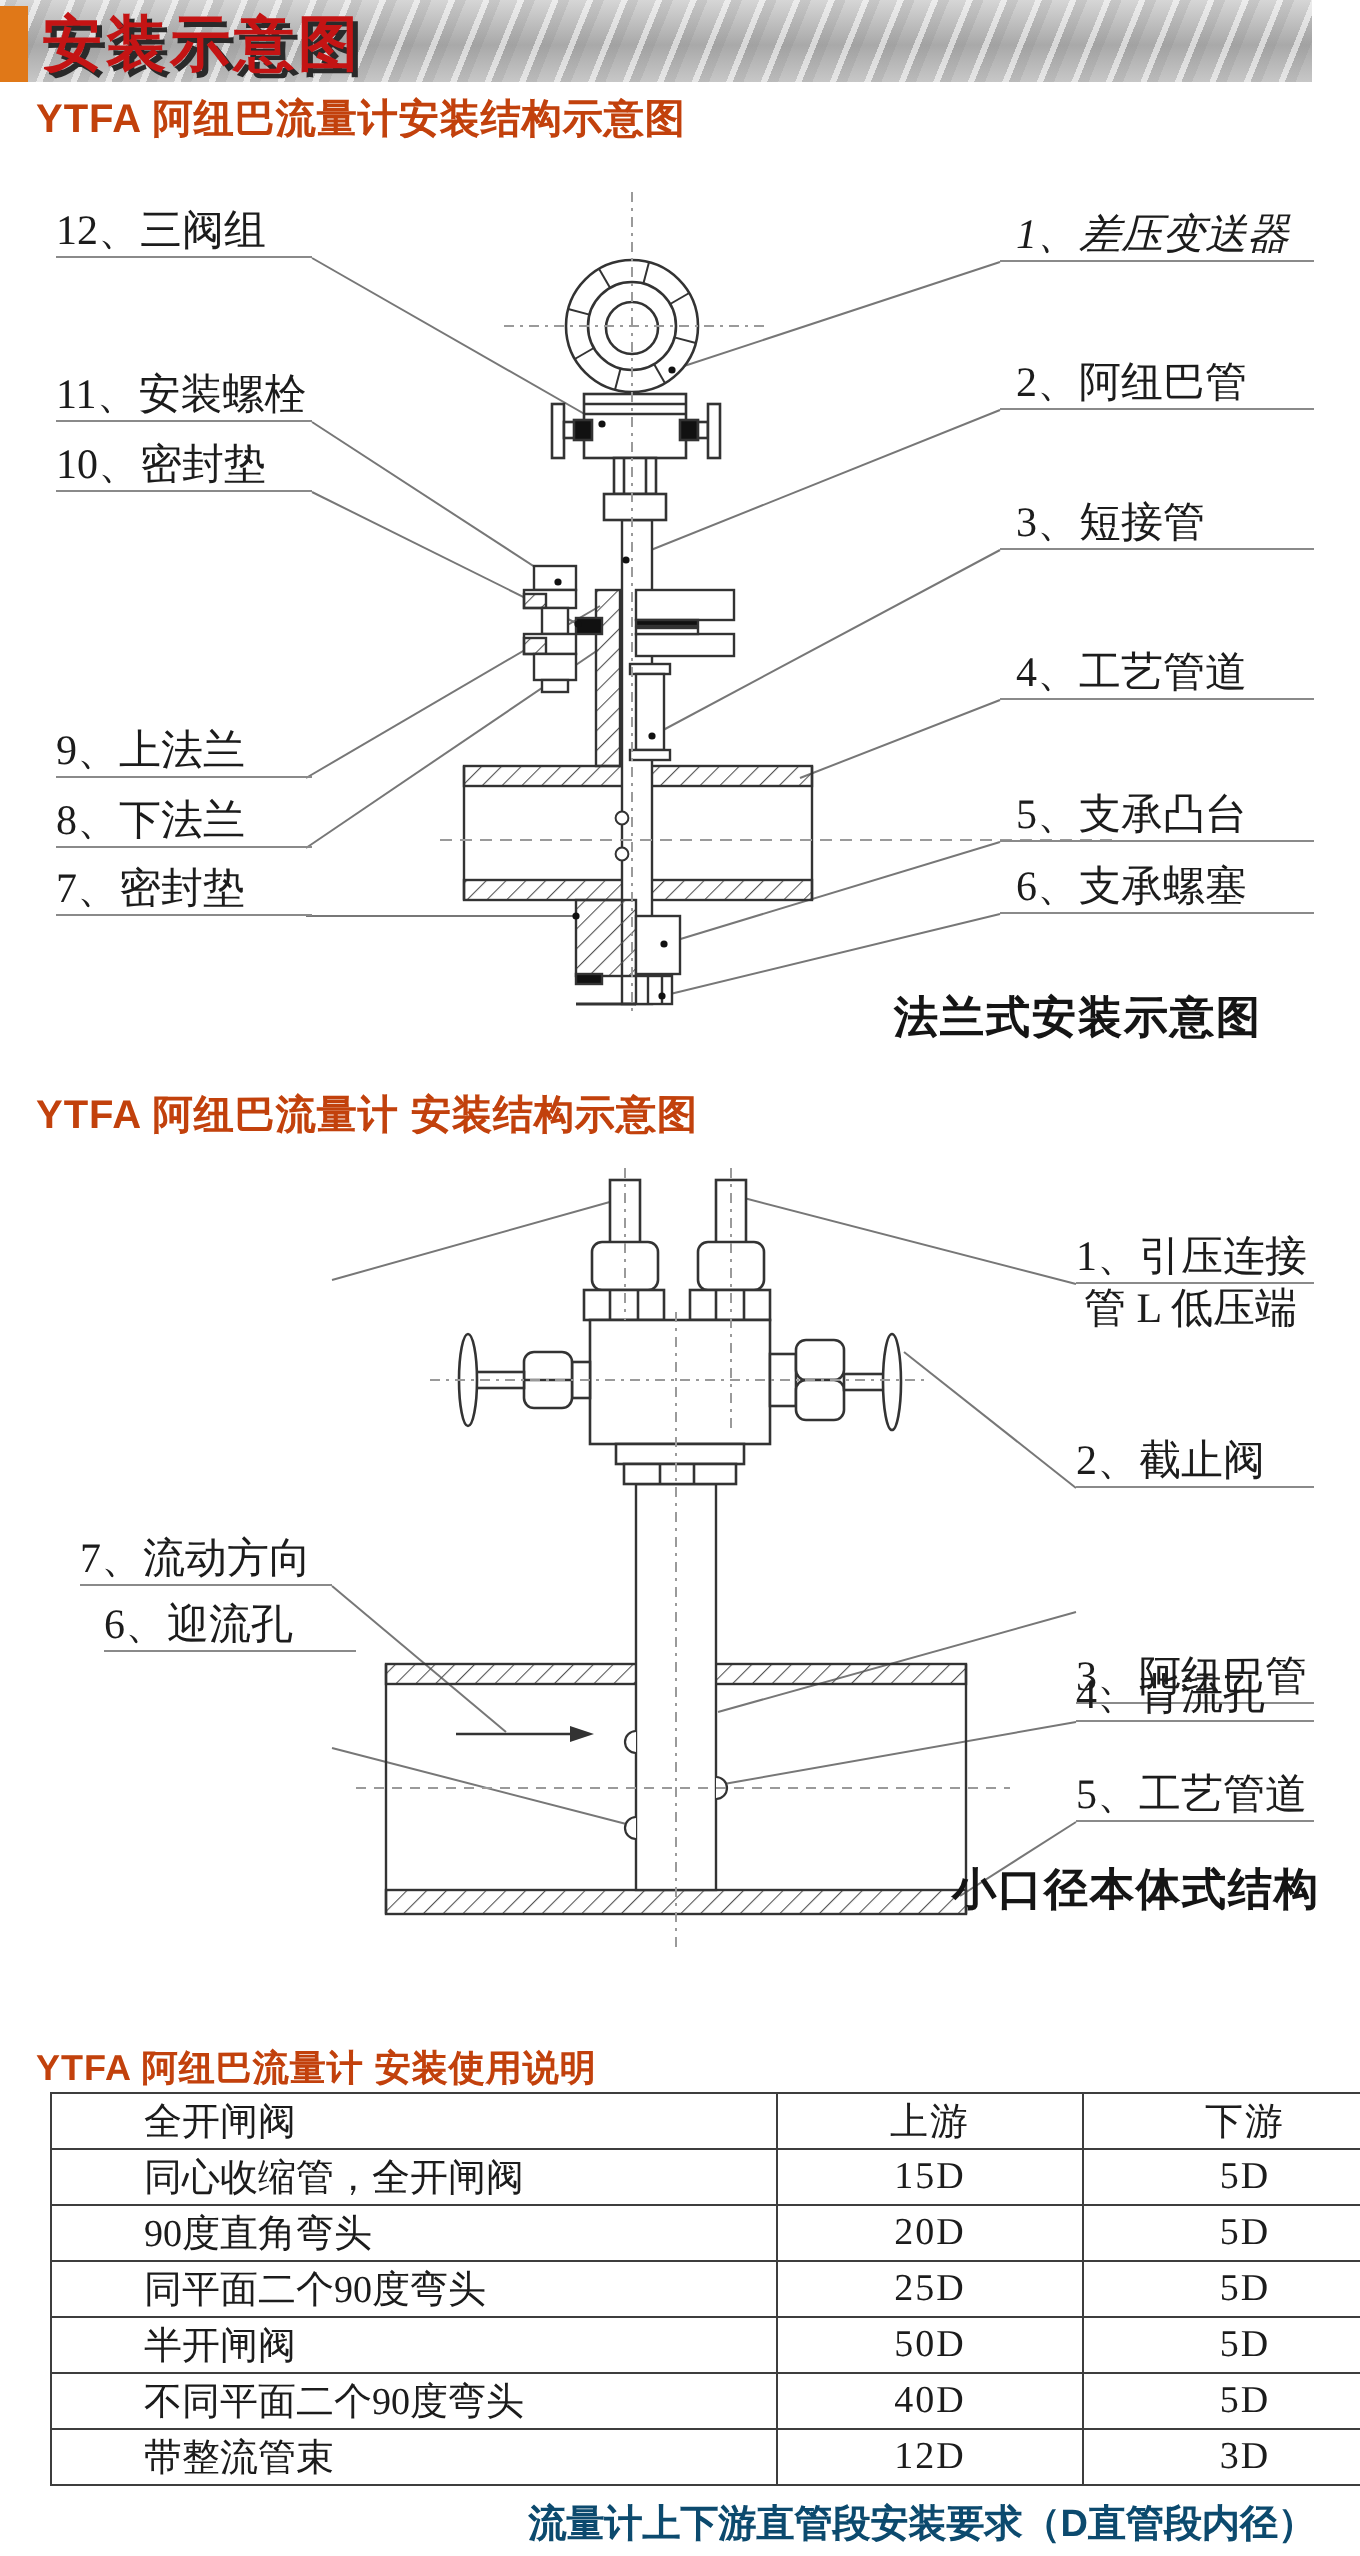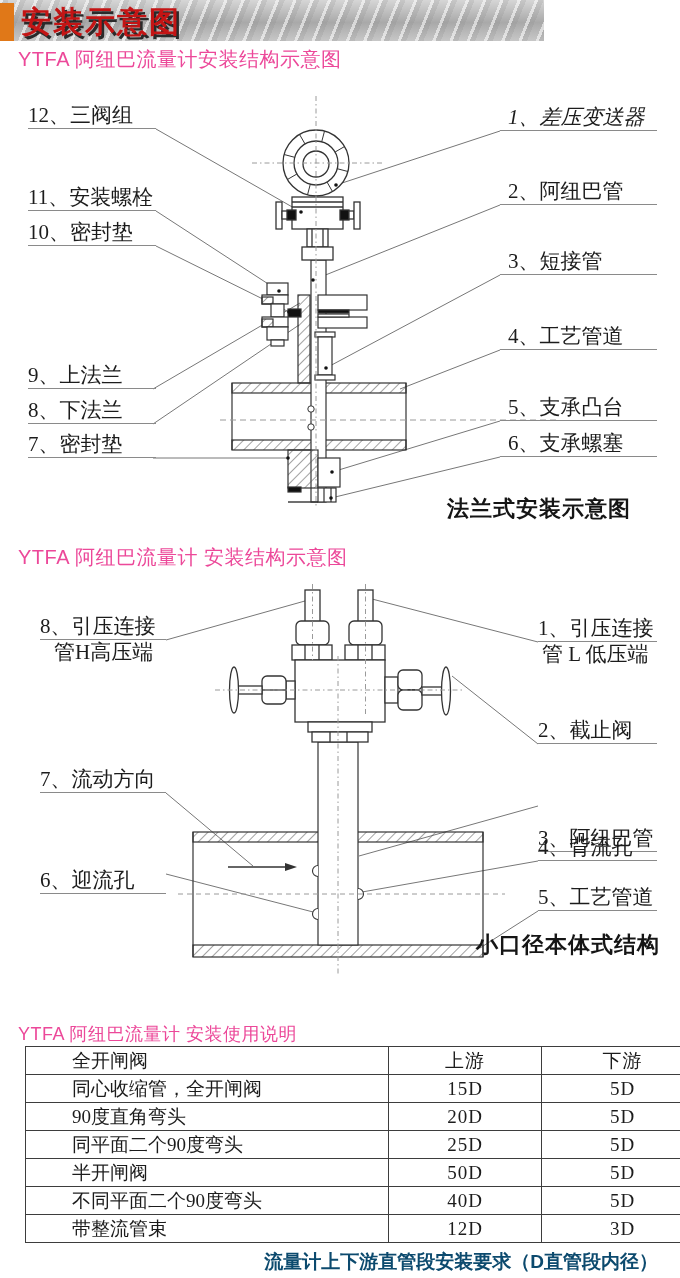--- a/index.html
+++ b/index.html
@@ -1,26 +1,26 @@
 <!DOCTYPE html>
 <html><head>
 <meta charset="utf-8">
 <style>
   html,body{margin:0;padding:0;background:#ffffff;}
   #page{position:relative;width:680px;height:1278px;background:#ffffff;overflow:hidden;
         font-family:"Liberation Sans",sans-serif;}
   
-  #band{position:absolute;left:0;top:0;width:544px;height:41px;
+  #band{position:absolute;left:0;top:0;width:656px;height:41px;
         background:
           repeating-linear-gradient(112deg, rgba(255,255,255,.55) 0 3px, rgba(130,130,130,.18) 3px 8px, rgba(255,255,255,0) 8px 16px),
           linear-gradient(to bottom,#d6d6d6 0%,#a9a9a9 55%,#c7c7c7 100%);}
   #accent{position:absolute;left:0;top:3px;width:14px;height:38px;}
   #band-title{position:absolute;left:21px;top:2px;font-size:30px;font-weight:bold;
         letter-spacing:2px;color:#c41414;text-shadow:2.5px 2.5px 0 #2a2a2a;}
-  .sec-title{position:absolute;left:18px;font-size:20px;font-weight:normal;color:#ec4899;letter-spacing:.5px;}
+  .sec-title{position:absolute;left:18px;font-size:20px;font-weight:bold;color:#c2410c;letter-spacing:.5px;}
   .caption{position:absolute;font-size:22px;font-weight:bold;color:#151515;letter-spacing:1px;}
   
   .lbl{position:absolute;font-family:"Liberation Serif","DejaVu Serif",serif;
        font-size:21px;line-height:25px;color:#1c1c1c;white-space:nowrap;}
   .lbl .u{display:block;border-bottom:1.5px solid #8a8a8a;}
   .lbl-l{left:28px;width:128px;}
   .lbl-r{left:500px;width:157px;padding-left:0;}
   .lbl-r .u{padding-left:8px;}
   .lbl2-l{left:40px;width:126px;}
   .lbl2-r{left:538px;width:119px;}
@@ -277,28 +277,24 @@
 
     <g stroke="#9a9a9a" stroke-width="1">
       <line x1="312.5" y1="584" x2="312.5" y2="660" stroke-dasharray="5 3 1.5 3"></line>
       <line x1="365.5" y1="584" x2="365.5" y2="714" stroke-dasharray="5 3 1.5 3"></line>
       <line x1="338" y1="656" x2="338" y2="975" stroke-dasharray="5 3 1.5 3"></line>
       <line x1="215" y1="690" x2="465" y2="690" stroke-dasharray="5 3 1.5 3"></line>
       <line x1="178" y1="894" x2="505" y2="894" stroke-dasharray="5 4"></line>
     </g>
   </svg>
 
-  <div class="lbl lbl2-l" style="top:614px;">
-    <span class="u">8、引压连接</span>
-    <span class="l2">管H高压端</span>
-  </div>
   <div class="lbl lbl2-l" style="top:767px;">
       <span class="u">7、流动方向</span>
     </div>
-  <div class="lbl lbl2-l" style="top:868px;">
+  <div class="lbl lbl2-l" style="top:800px;margin-left:12px;">
       <span class="u">6、迎流孔</span>
     </div>
   <div class="lbl lbl2-r" style="top:616px;">
     <span class="u">1、引压连接</span>
     <span class="l2" style="padding-left:4px;">管 L 低压端</span>
   </div>
   <div class="lbl lbl2-r" style="top:718px;">
       <span class="u">2、截止阀</span>
     </div>
   <div class="lbl lbl2-r" style="top:780px;margin-top:46px;">

